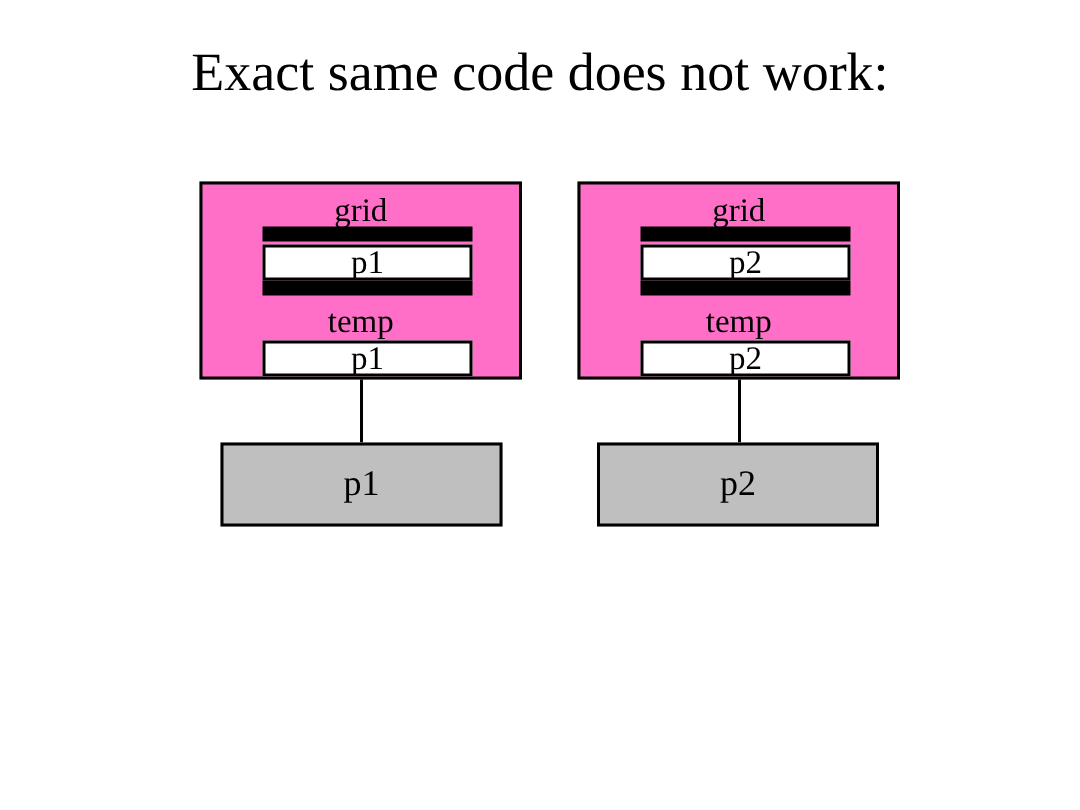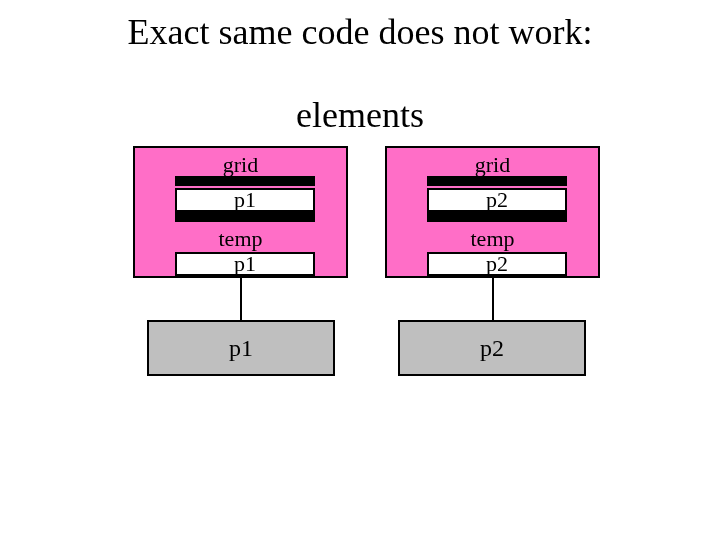--- a/index.html
+++ b/index.html
@@ -8,21 +8,21 @@
     padding: 0;
     width: 720px;
     height: 540px;
     font-family: "Times New Roman", Times, serif;
     background: #fff;
   }
   .title {
     text-align: center;
     font-size: 36px;
     line-height: 1.15;
-    padding-top: 12px;
+    padding-top: 28px;
     padding-bottom: 10px;
   }
   .diagram {
     position: relative;
     width: 720px;
     height: 380px;
   }
   .pinkbox {
     position: absolute;
     width: 215px;
@@ -67,21 +67,20 @@
     text-align: center;
     line-height: 52px;
   }
 </style>
 </head>
 <body>
 
 <div class="title">
   <span>Exact same code does not work:</span><br>
   <br>
-  <span>elements</span>
 </div>
 
 <div class="diagram">
 
   <div class="pinkbox" style="left:133px; top:0px;">
     <div class="label">grid</div>
     <div class="thickbar"></div>
     <div class="whitebox">p1</div>
     <div class="thickbar"></div>
     <div class="label" style="margin-top:6px;">temp</div>

